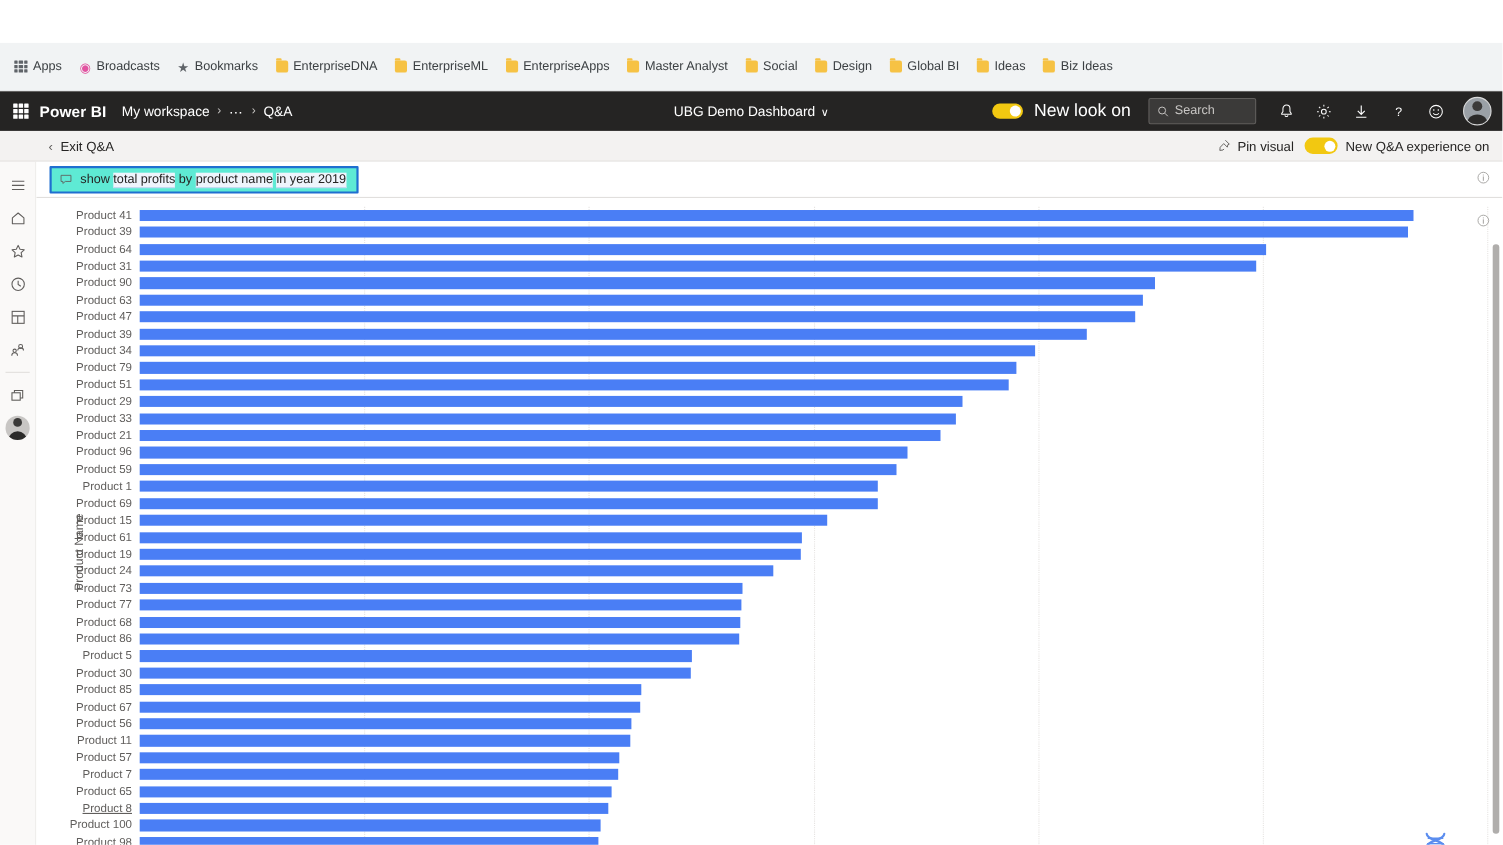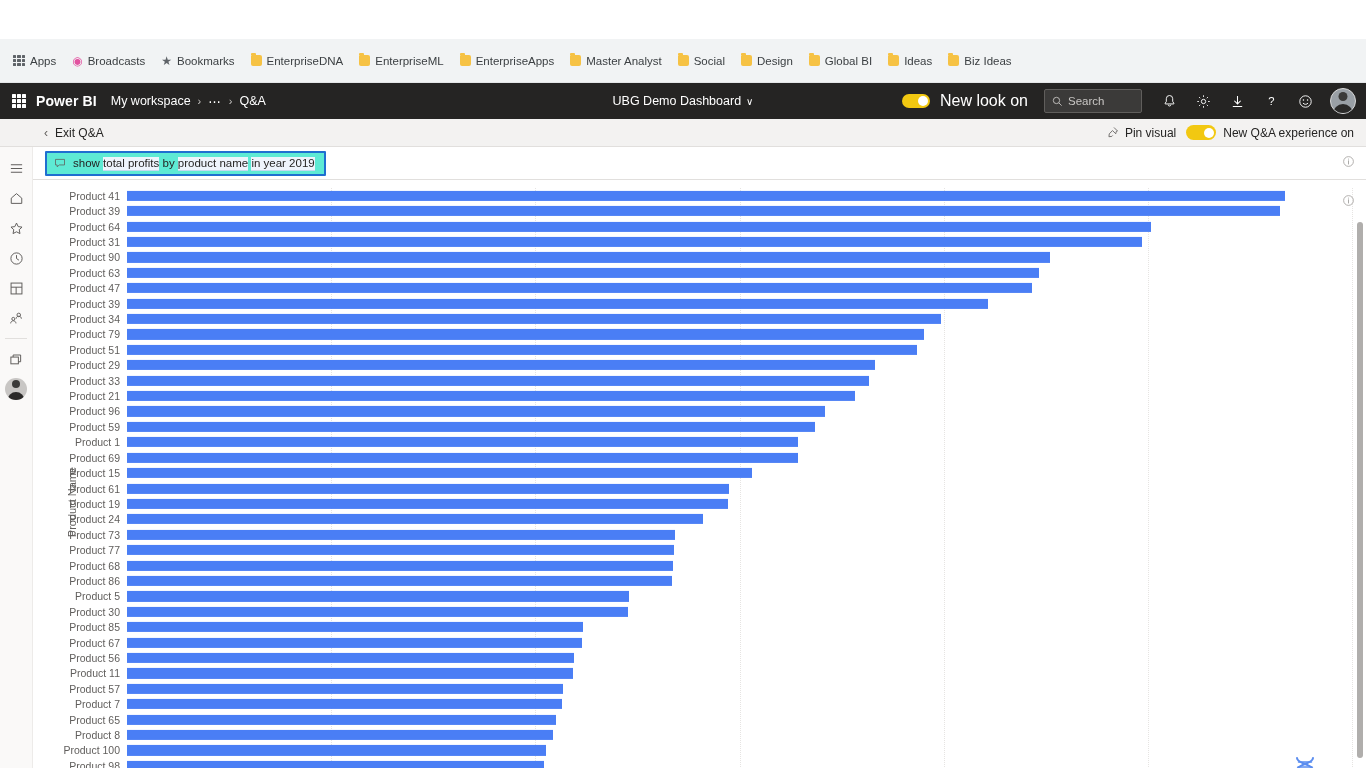--- a/index.html
+++ b/index.html
@@ -755,21 +755,21 @@
             <div class="cat-label" style="top: 392.962px;">Product 86</div>
             <div class="cat-label" style="top: 408.372px;">Product 5</div>
             <div class="cat-label" style="top: 423.782px;">Product 30</div>
             <div class="cat-label" style="top: 439.192px;">Product 85</div>
             <div class="cat-label" style="top: 454.603px;">Product 67</div>
             <div class="cat-label" style="top: 470.013px;">Product 56</div>
             <div class="cat-label" style="top: 485.423px;">Product 11</div>
             <div class="cat-label" style="top: 500.833px;">Product 57</div>
             <div class="cat-label" style="top: 516.244px;">Product 7</div>
             <div class="cat-label" style="top: 531.654px;">Product 65</div>
-            <div class="cat-label" style="top: 547.064px;">Product 8</div>
+            <div class="cat-label" style="top: 547.064px; text-decoration: underline;">Product 8</div>
             <div class="cat-label" style="top: 562.474px;">Product 100</div>
             <div class="cat-label" style="top: 577.885px;">Product 98</div>
             <div class="cat-label" style="top: 593.295px;">Product 71</div>
           </div>
         <div class="bars-col">
             <div class="gridline" style="left: 16.6667%;"></div>
             <div class="gridline" style="left: 33.3333%;"></div>
             <div class="gridline" style="left: 50%;"></div>
             <div class="gridline" style="left: 66.6667%;"></div>
             <div class="gridline" style="left: 83.3333%;"></div>

